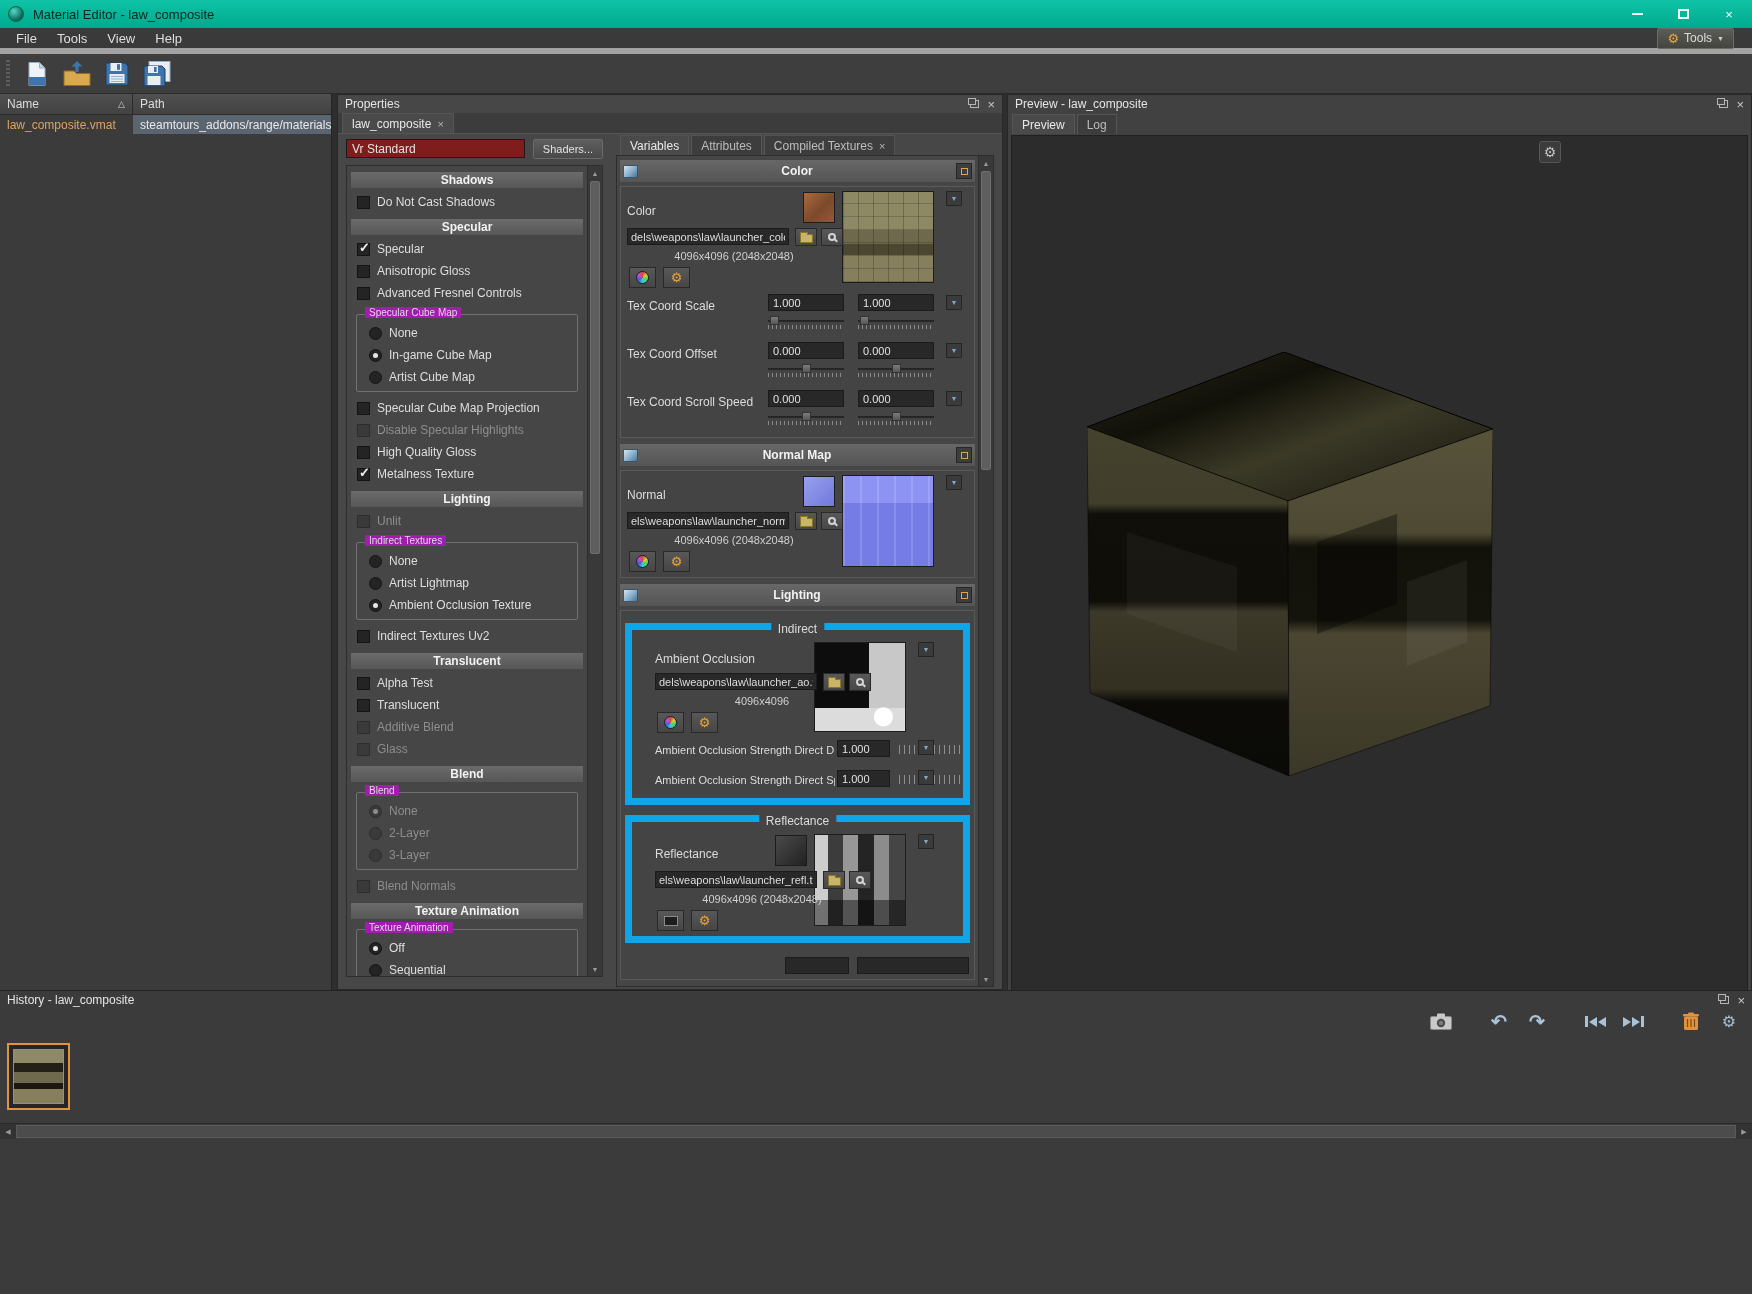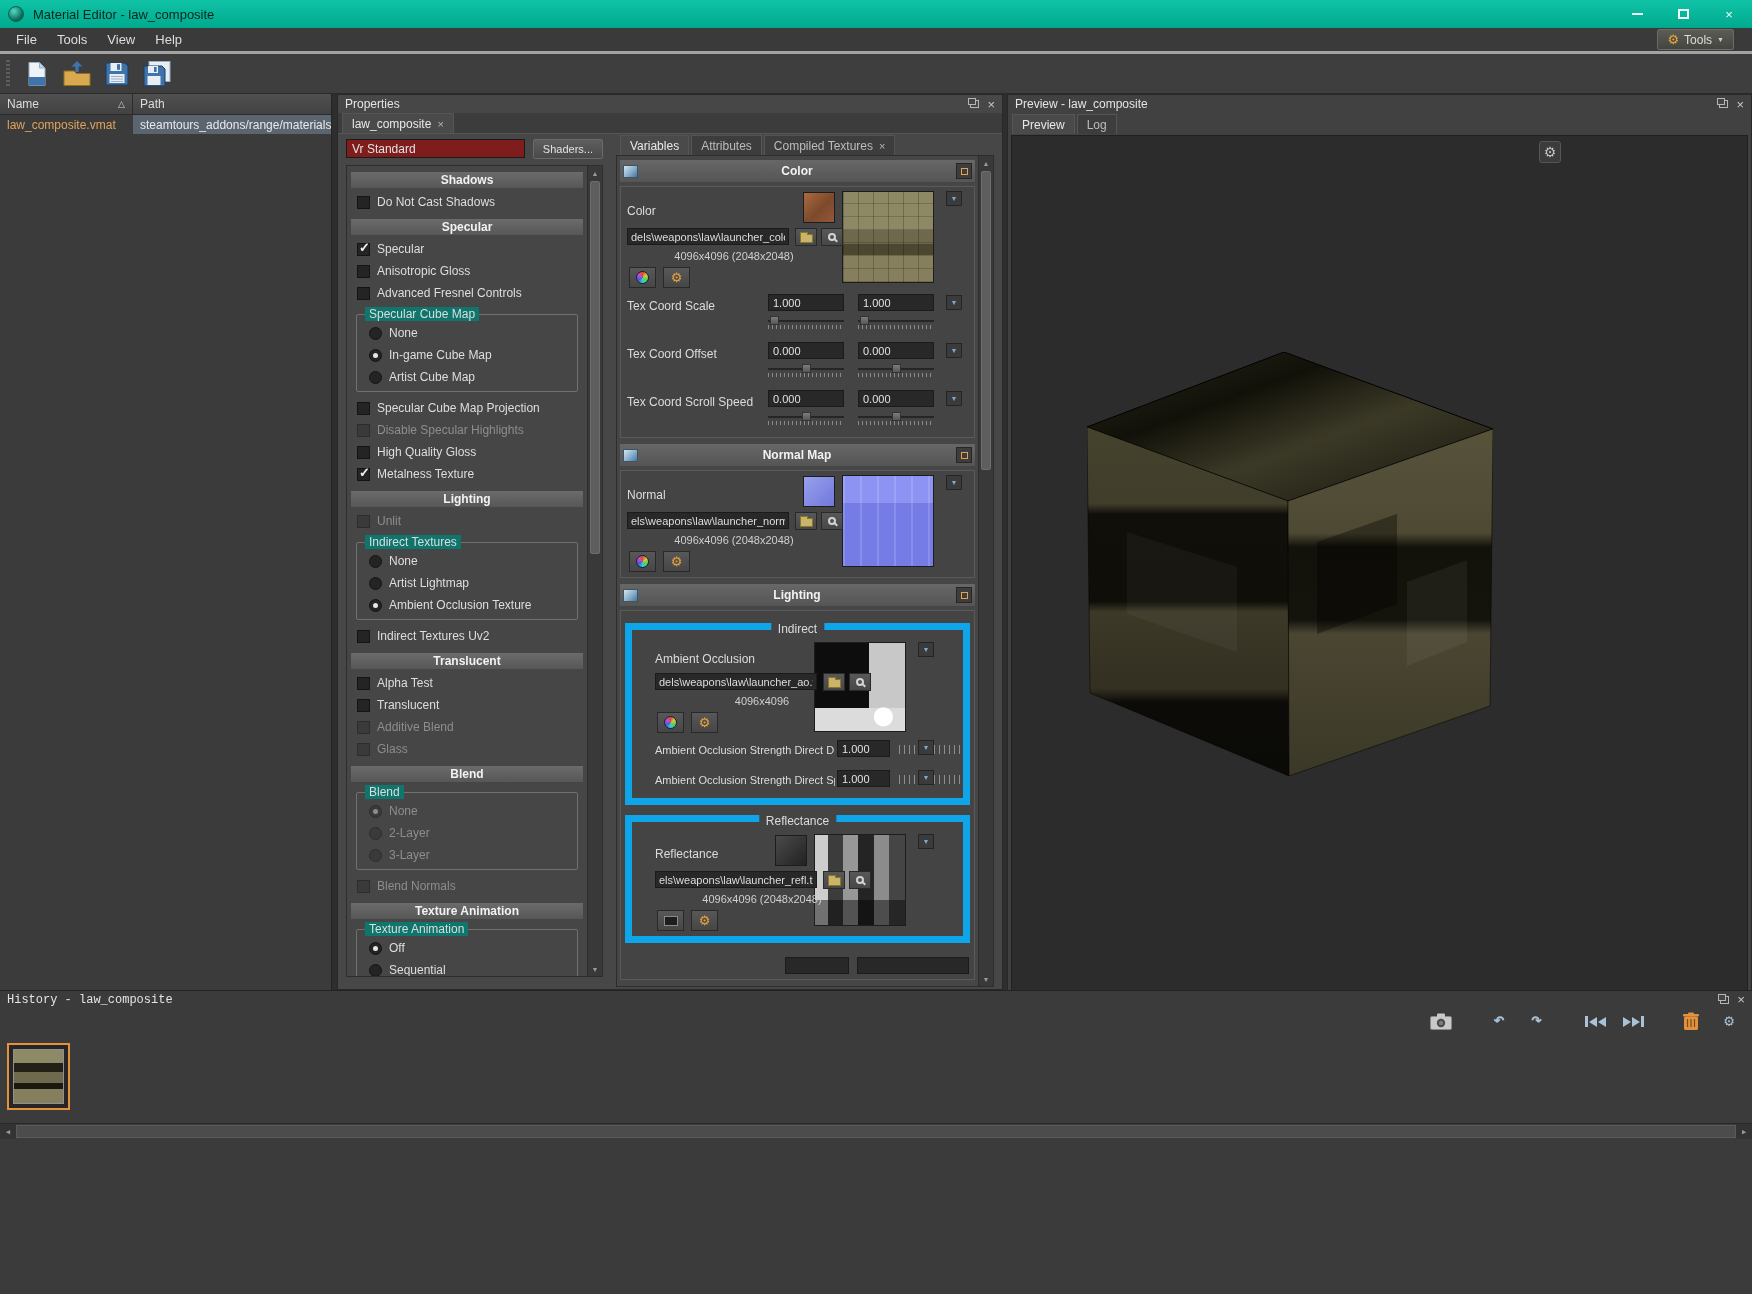--- a/index.html
+++ b/index.html
@@ -12,21 +12,21 @@
   .app-icon { width:16px; height:16px; border-radius:50%;
     background:radial-gradient(circle at 35% 30%, #57d8c6, #0a6e60 65%, #06493f); border:1px solid #064; }
   .title-text { color:#07261f; font-size:13px; margin-left:9px; }
   .win-btns { margin-left:auto; display:flex; height:100%; }
   .win-btn { width:46px; height:100%; display:flex; align-items:center; justify-content:center; color:#f2fffb; font-size:13px; }
   .wb-min { width:11px; height:2px; background:#f2fffb; display:block; }
   .wb-max { width:11px; height:10px; border:2px solid #f2fffb; display:block; }
 
   
   .menubar { position:absolute; left:0; top:28px; width:1752px; height:26px; background:#3a3a3a;
-    border-bottom:3px solid #a3a3a3; display:flex; align-items:center; padding:0 6px; }
+    border-bottom:6px solid #a3a3a3; display:flex; align-items:center; padding:0 6px; }
   .menu-item { padding:4px 10px; font-size:13px; color:#dedede; }
   .tools-dd { margin-left:auto; margin-right:12px; height:21px; display:inline-flex; align-items:center; gap:5px;
     padding:0 9px; background:linear-gradient(#5c5c57,#45453f); border:1px solid #6c6c64; border-radius:2px; }
   .gear-glyph { font-size:13px; line-height:1; }
   .gear-orange { color:#e8a33c; }
   .gear-blue { color:#a3bdd2; }
   .gear-gray { color:#c2c2c2; }
   .dd-caret { font-size:7px; color:#cfcfcf; }
 
   
@@ -80,21 +80,21 @@
   .opt-row { display:flex; align-items:center; gap:7px; padding:4px 10px; }
   .olbl { font-size:12px; color:#dedede; white-space:nowrap; }
   .cb { width:13px; height:13px; background:#242424; border:1px solid #141414; position:relative; flex:none; }
   .opt-row.checked .cb::after { content:"✓"; position:absolute; left:1px; top:-4px; color:#efefef; font-size:13px; font-weight:bold; }
   .radio { width:13px; height:13px; border-radius:50%; background:#242424; border:1px solid #141414; position:relative; flex:none; }
   .opt-row.checked .radio::after { content:""; position:absolute; left:3px; top:3px; width:5px; height:5px; border-radius:50%; background:#e6e6e6; }
   .opt-row.disabled .olbl { color:#8d8d8d; }
   .opt-row.disabled .cb, .opt-row.disabled .radio { background:#3a3a3a; border-color:#2d2d2d; }
   .opt-row.disabled.checked .radio::after { background:#8d8d8d; }
   .groupbox { position:relative; margin:10px 9px 5px; border:1px solid #707070; border-radius:2px; padding:7px 2px 3px; }
-  .group-label { position:absolute; top:-8px; left:8px; background:#0f766e; padding:0 4px; font-size:12px; color:#dcdcdc; }
+  .group-label { position:absolute; top:-8px; left:8px; background:#a21caf; padding:0 4px; font-size:10px; color:#dcdcdc; }
 
   
   .vscroll { position:absolute; right:0; top:0; bottom:0; width:15px; background:#393939; border-left:1px solid #2d2d2d; }
   .vs-arrow { height:14px; display:flex; align-items:center; justify-content:center; font-size:7px; color:#9a9a9a; }
   .vs-down { position:absolute; bottom:0; left:0; right:0; }
   .vs-thumb { position:absolute; left:2px; right:2px; background:#5e5e5e; border:1px solid #6d6d6d; border-radius:2px; }
 
   
   .vars-col { position:absolute; left:278px; top:0; right:8px; height:853px; }
   .vars-list { position:relative; border:1px solid #2d2d2d; background:#464646; height:calc(100% - 21px); overflow:hidden; }
@@ -206,21 +206,21 @@
   .cube-wrap { position:absolute; left:75px; top:216px; }
   .fps { position:absolute; left:9px; bottom:42px; font-family:"DejaVu Sans Mono", monospace; font-size:12px; color:#8f8f8f; }
   .prev-btns { position:absolute; left:9px; bottom:14px; display:flex; gap:7px; }
   .pbtn { width:21px; height:19px; background:#3c3c3c; border:1px solid #555; display:flex; align-items:center; justify-content:center; }
   .pbtn.active { background:#474436; border-color:#8a7a40; }
   .shape-circle { width:10px; height:10px; border-radius:50%; background:radial-gradient(circle at 35% 30%,#b8bc8a,#6a6e48); }
   .shape-cube { width:10px; height:10px; background:linear-gradient(180deg,#d8a84e 0 35%, #8a6a2c 35%); border:1px solid #5c4518; }
   .shape-square { width:10px; height:10px; border:1px solid #aaa; background:#5a5a5a; }
 
   
-  .history { position:absolute; left:0; top:990px; width:1752px; height:304px; background:#3b3b3b; border-top:1px solid #232323;font-family:Liberation Mono, monospace; }
+  .history { position:absolute; left:0; top:990px; width:1752px; height:304px; background:#3b3b3b; border-top:1px solid #232323; }
   .hist-toolbar { position:absolute; right:8px; top:17px; display:flex; align-items:center; gap:8px; }
   .hbtn { width:30px; height:27px; display:flex; align-items:center; justify-content:center; gap:1px; }
   .hsep { width:12px; }
   .arrow-glyph { font-size:19px; color:#a9c2d8; font-weight:bold; line-height:1; }
   .tri-l { width:0; height:0; border-top:5px solid transparent; border-bottom:5px solid transparent; border-right:8px solid #a9c2d8; }
   .tri-r { width:0; height:0; border-top:5px solid transparent; border-bottom:5px solid transparent; border-left:8px solid #a9c2d8; }
   .vbar { width:3px; height:11px; background:#a9c2d8; }
   .hist-strip { position:absolute; left:7px; top:52px; height:72px; display:flex; gap:6px; }
   .hist-thumb { width:63px; height:67px; border:2px solid #e2923c; background:#262626; padding:3px; position:relative; }
   .ht-img { position:absolute; inset:4px; border:1px solid #909090; background:

